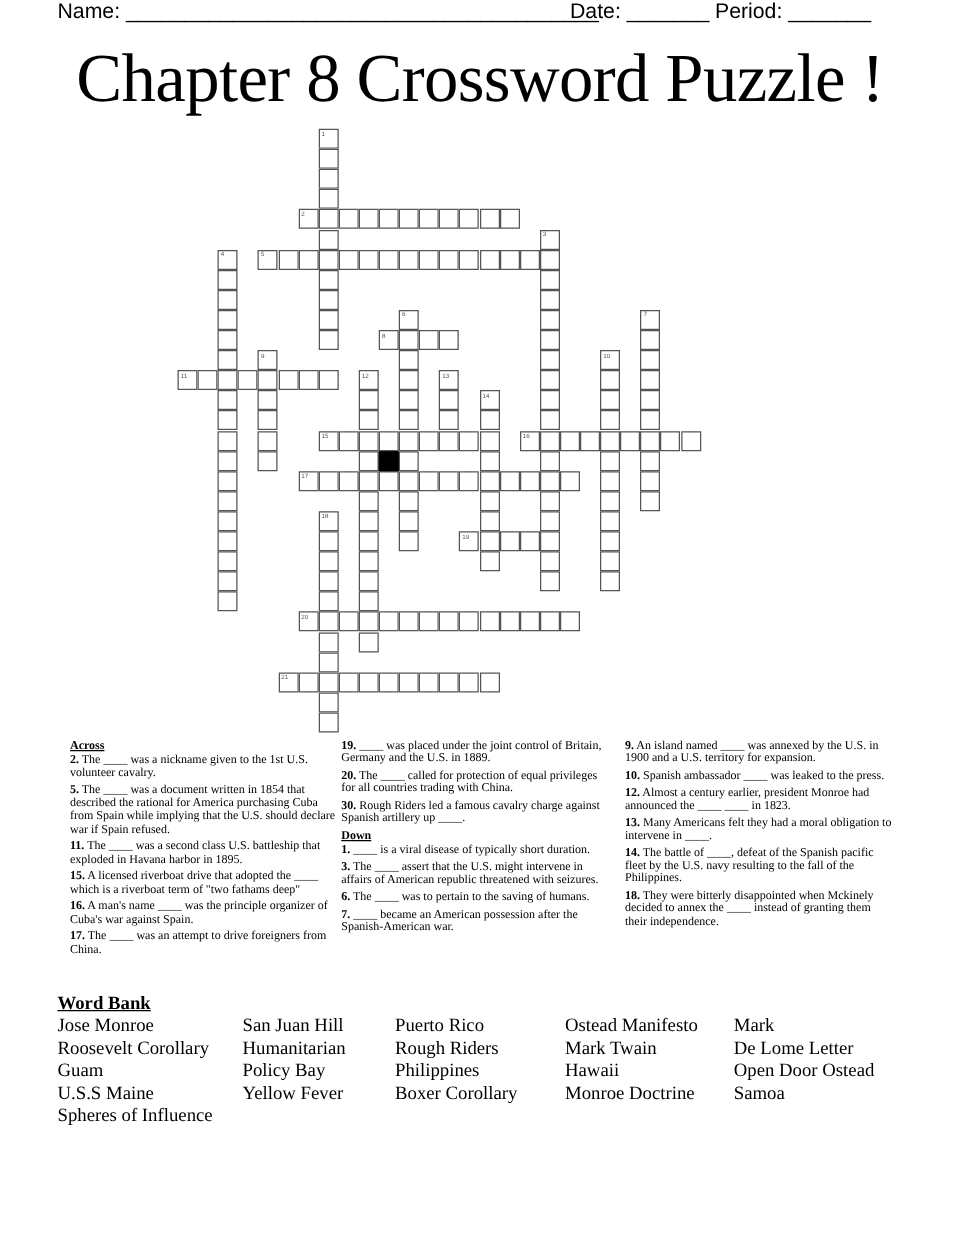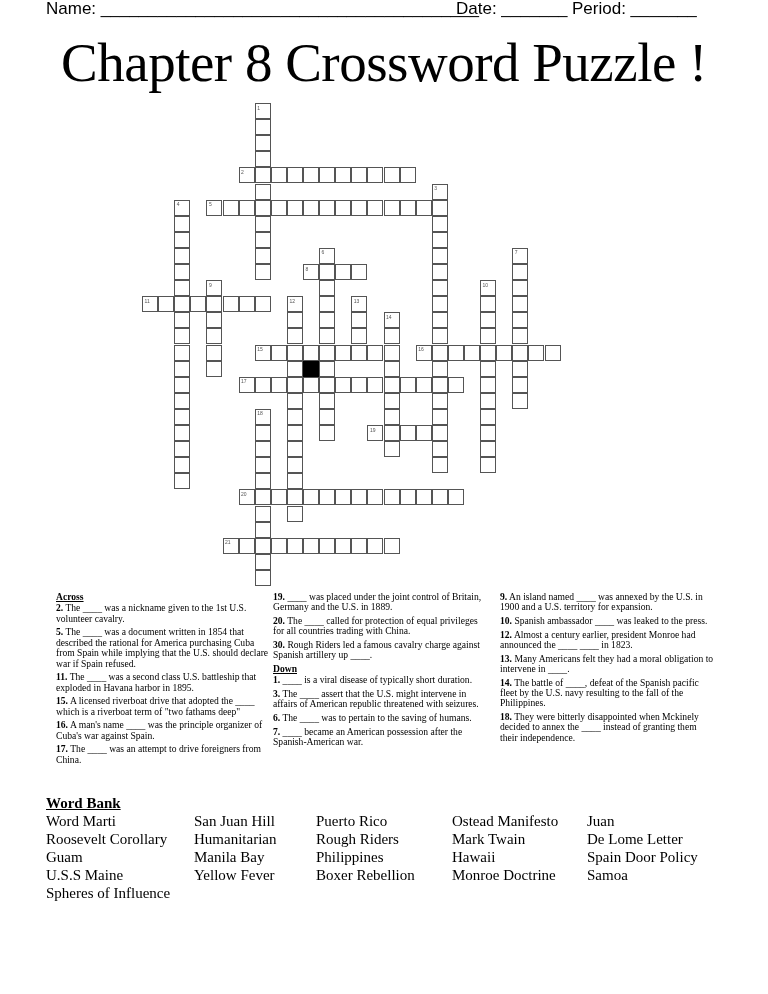--- a/index.html
+++ b/index.html
@@ -307,42 +307,42 @@
   <div class="clue"><b>9.</b> <span>An island named ____ was annexed by the U.S. in 1900 and a U.S. territory for expansion.</span></div>
   <div class="clue"><b>10.</b> <span>Spanish ambassador ____ was leaked to the press.</span></div>
   <div class="clue"><b>12.</b> <span>Almost a century earlier, president Monroe had announced the ____ ____ in 1823.</span></div>
   <div class="clue"><b>13.</b> <span>Many Americans felt they had a moral obligation to intervene in ____.</span></div>
   <div class="clue"><b>14.</b> <span>The battle of ____, defeat of the Spanish pacific fleet by the U.S. navy resulting to the fall of the Philippines.</span></div>
   <div class="clue"><b>18.</b> <span>They were bitterly disappointed when Mckinely decided to annex the ____ instead of granting them their independence.</span></div>
 </div>
 
 <div class="wordbank-title">Word Bank</div>
 <div class="wb-col" style="left:46px">
-  <div>Word Marti</div>
+  <div>Jose Monroe</div>
   <div>Roosevelt Corollary</div>
   <div>Guam</div>
   <div>U.S.S Maine</div>
   <div>Spheres of Influence</div>
 </div>
 <div class="wb-col" style="left:194px">
   <div>San Juan Hill</div>
   <div>Humanitarian</div>
-  <div>Manila Bay</div>
+  <div>Policy Bay</div>
   <div>Yellow Fever</div>
 </div>
 <div class="wb-col" style="left:316px">
   <div>Puerto Rico</div>
   <div>Rough Riders</div>
   <div>Philippines</div>
-  <div>Boxer Rebellion</div>
+  <div>Boxer Corollary</div>
 </div>
 <div class="wb-col" style="left:452px">
   <div>Ostead Manifesto</div>
   <div>Mark Twain</div>
   <div>Hawaii</div>
   <div>Monroe Doctrine</div>
 </div>
 <div class="wb-col" style="left:587px">
-  <div>Juan</div>
+  <div>Mark</div>
   <div>De Lome Letter</div>
-  <div>Spain Door Policy</div>
+  <div>Open Door Ostead</div>
   <div>Samoa</div>
 </div>
 
 </body></html>

